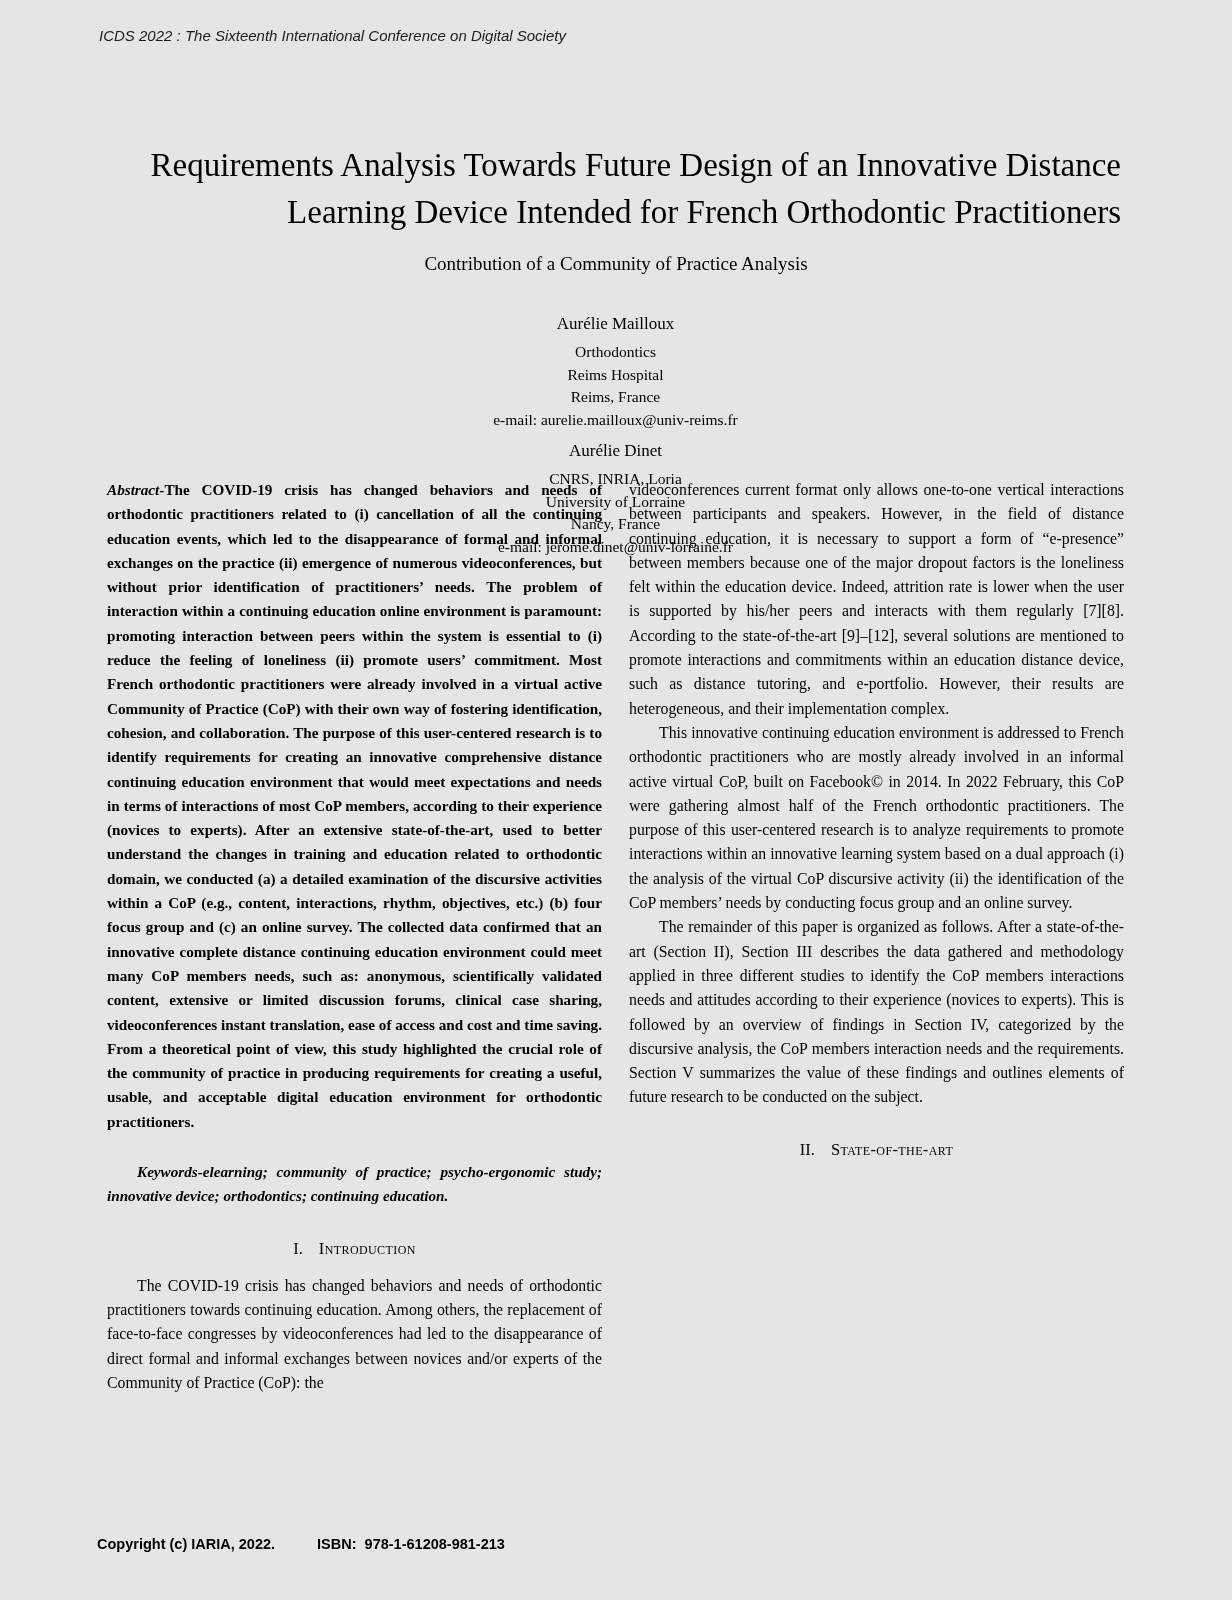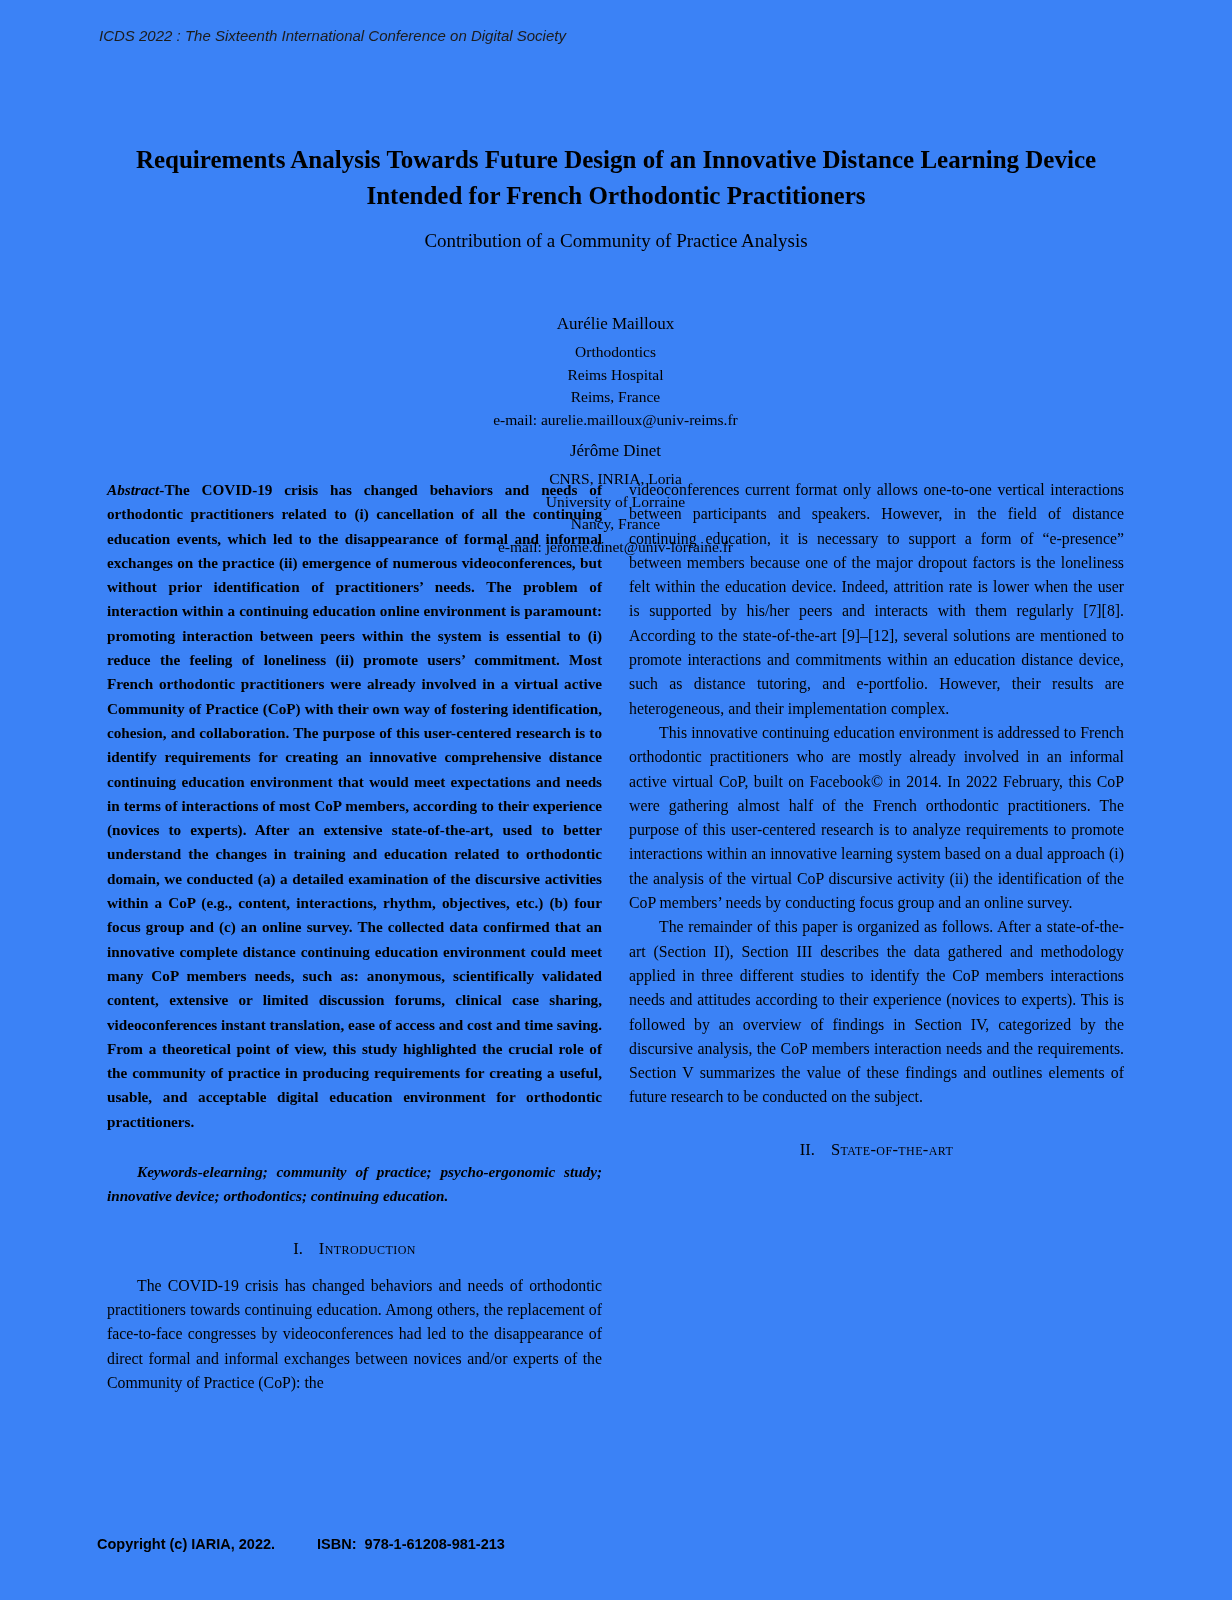--- a/index.html
+++ b/index.html
@@ -4,30 +4,30 @@
 <style>
   * { margin:0; padding:0; box-sizing:border-box; }
   html,body { background:#ffffff; }
   body {
     width:1232px; height:1600px;
     font-family:"Liberation Serif","DejaVu Serif",serif;
     color:#000;
     position:relative;
     overflow:hidden;
   }
-  .page { position:relative; width:1232px; height:1600px; background:#3b82f6;padding-left:36px; }
+  .page { position:relative; width:1232px; height:1600px; background:#e5e5e5;padding-left:36px; }
 
   .running-head {
     position:absolute; top:27px; left:99px;
     font-family:"Liberation Sans","DejaVu Sans",sans-serif;
     font-style:italic; font-size:15px; color:#1c1c1c;
   }
 
   .title-block { position:absolute; top:142px; left:111px; width:1010px; text-align:center; }
-  .paper-title { font-size:25px; font-weight:bold; line-height:1.42; }
+  .paper-title { font-size:33px; font-weight:normal; line-height:1.42;text-align:right; }
   .paper-subtitle { margin-top:17px; font-size:19px; font-weight:normal; }
 
   .authors { position:absolute; top:314px; left:107px; width:1017px; display:flex;flex-direction:column; }
   .author-col { flex:1; text-align:center; }
   .author-col.offset { padding-top:10px; }
   .author-name { font-size:17px; margin-bottom:7px; }
   .author-line { font-size:15.5px; line-height:22.5px; }
 
   .columns { position:absolute; top:478px; left:107px; width:1017px; display:flex; gap:27px; }
   .col { width:495px; }
@@ -80,21 +80,21 @@
 
   <div class="authors">
     <div class="author-col">
       <div class="author-name">Aurélie Mailloux</div>
       <div class="author-line">Orthodontics</div>
       <div class="author-line">Reims Hospital</div>
       <div class="author-line">Reims, France</div>
       <div class="author-line">e-mail: aurelie.mailloux@univ-reims.fr</div>
     </div>
     <div class="author-col offset">
-      <div class="author-name">Jérôme Dinet</div>
+      <div class="author-name">Aurélie Dinet</div>
       <div class="author-line">CNRS, INRIA, Loria</div>
       <div class="author-line">University of Lorraine</div>
       <div class="author-line">Nancy, France</div>
       <div class="author-line">e-mail: jerome.dinet@univ-lorraine.fr</div>
     </div>
   </div>
 
   <div class="columns">
 
     <div class="col">

